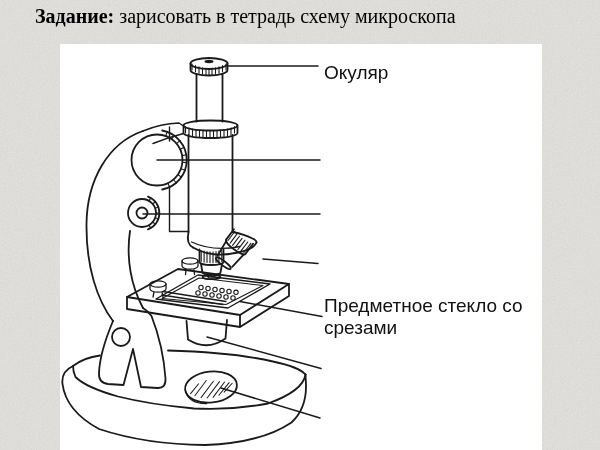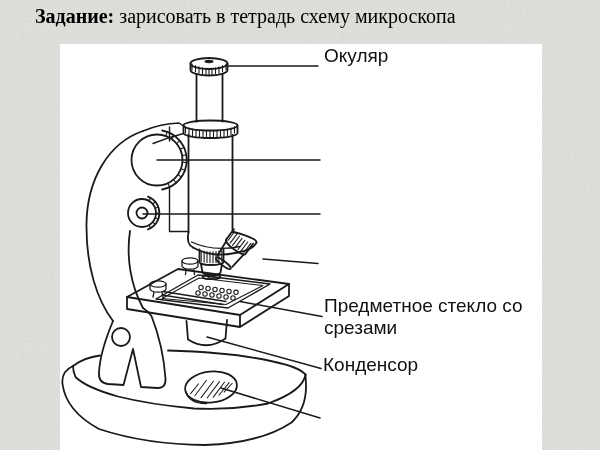--- a/index.html
+++ b/index.html
@@ -160,16 +160,15 @@
     <path d="M157,160 H320"></path>
     <path d="M143,214 H320"></path>
     <path d="M263,259 L318,263.5"></path>
     <path d="M240,301.5 L322,316.5"></path>
     <path d="M207,337 L321,368.5"></path>
     <path d="M221,388 L320,418"></path>
   </g>
 </svg>
 
 <div class="labels">
-  <div class="part-label" style="left:324px; top:45px;text-align:center;">Окуляр</div>
+  <div class="part-label" style="left:324px; top:62px;text-align:center;">Окуляр</div>
   <div class="part-label" style="left:324px; top:295px;">Предметное стекло со срезами</div>
-  <div class="part-label" style="left:323px; top:354px;">Конденсор</div>
 </div>
 
 </body></html>

